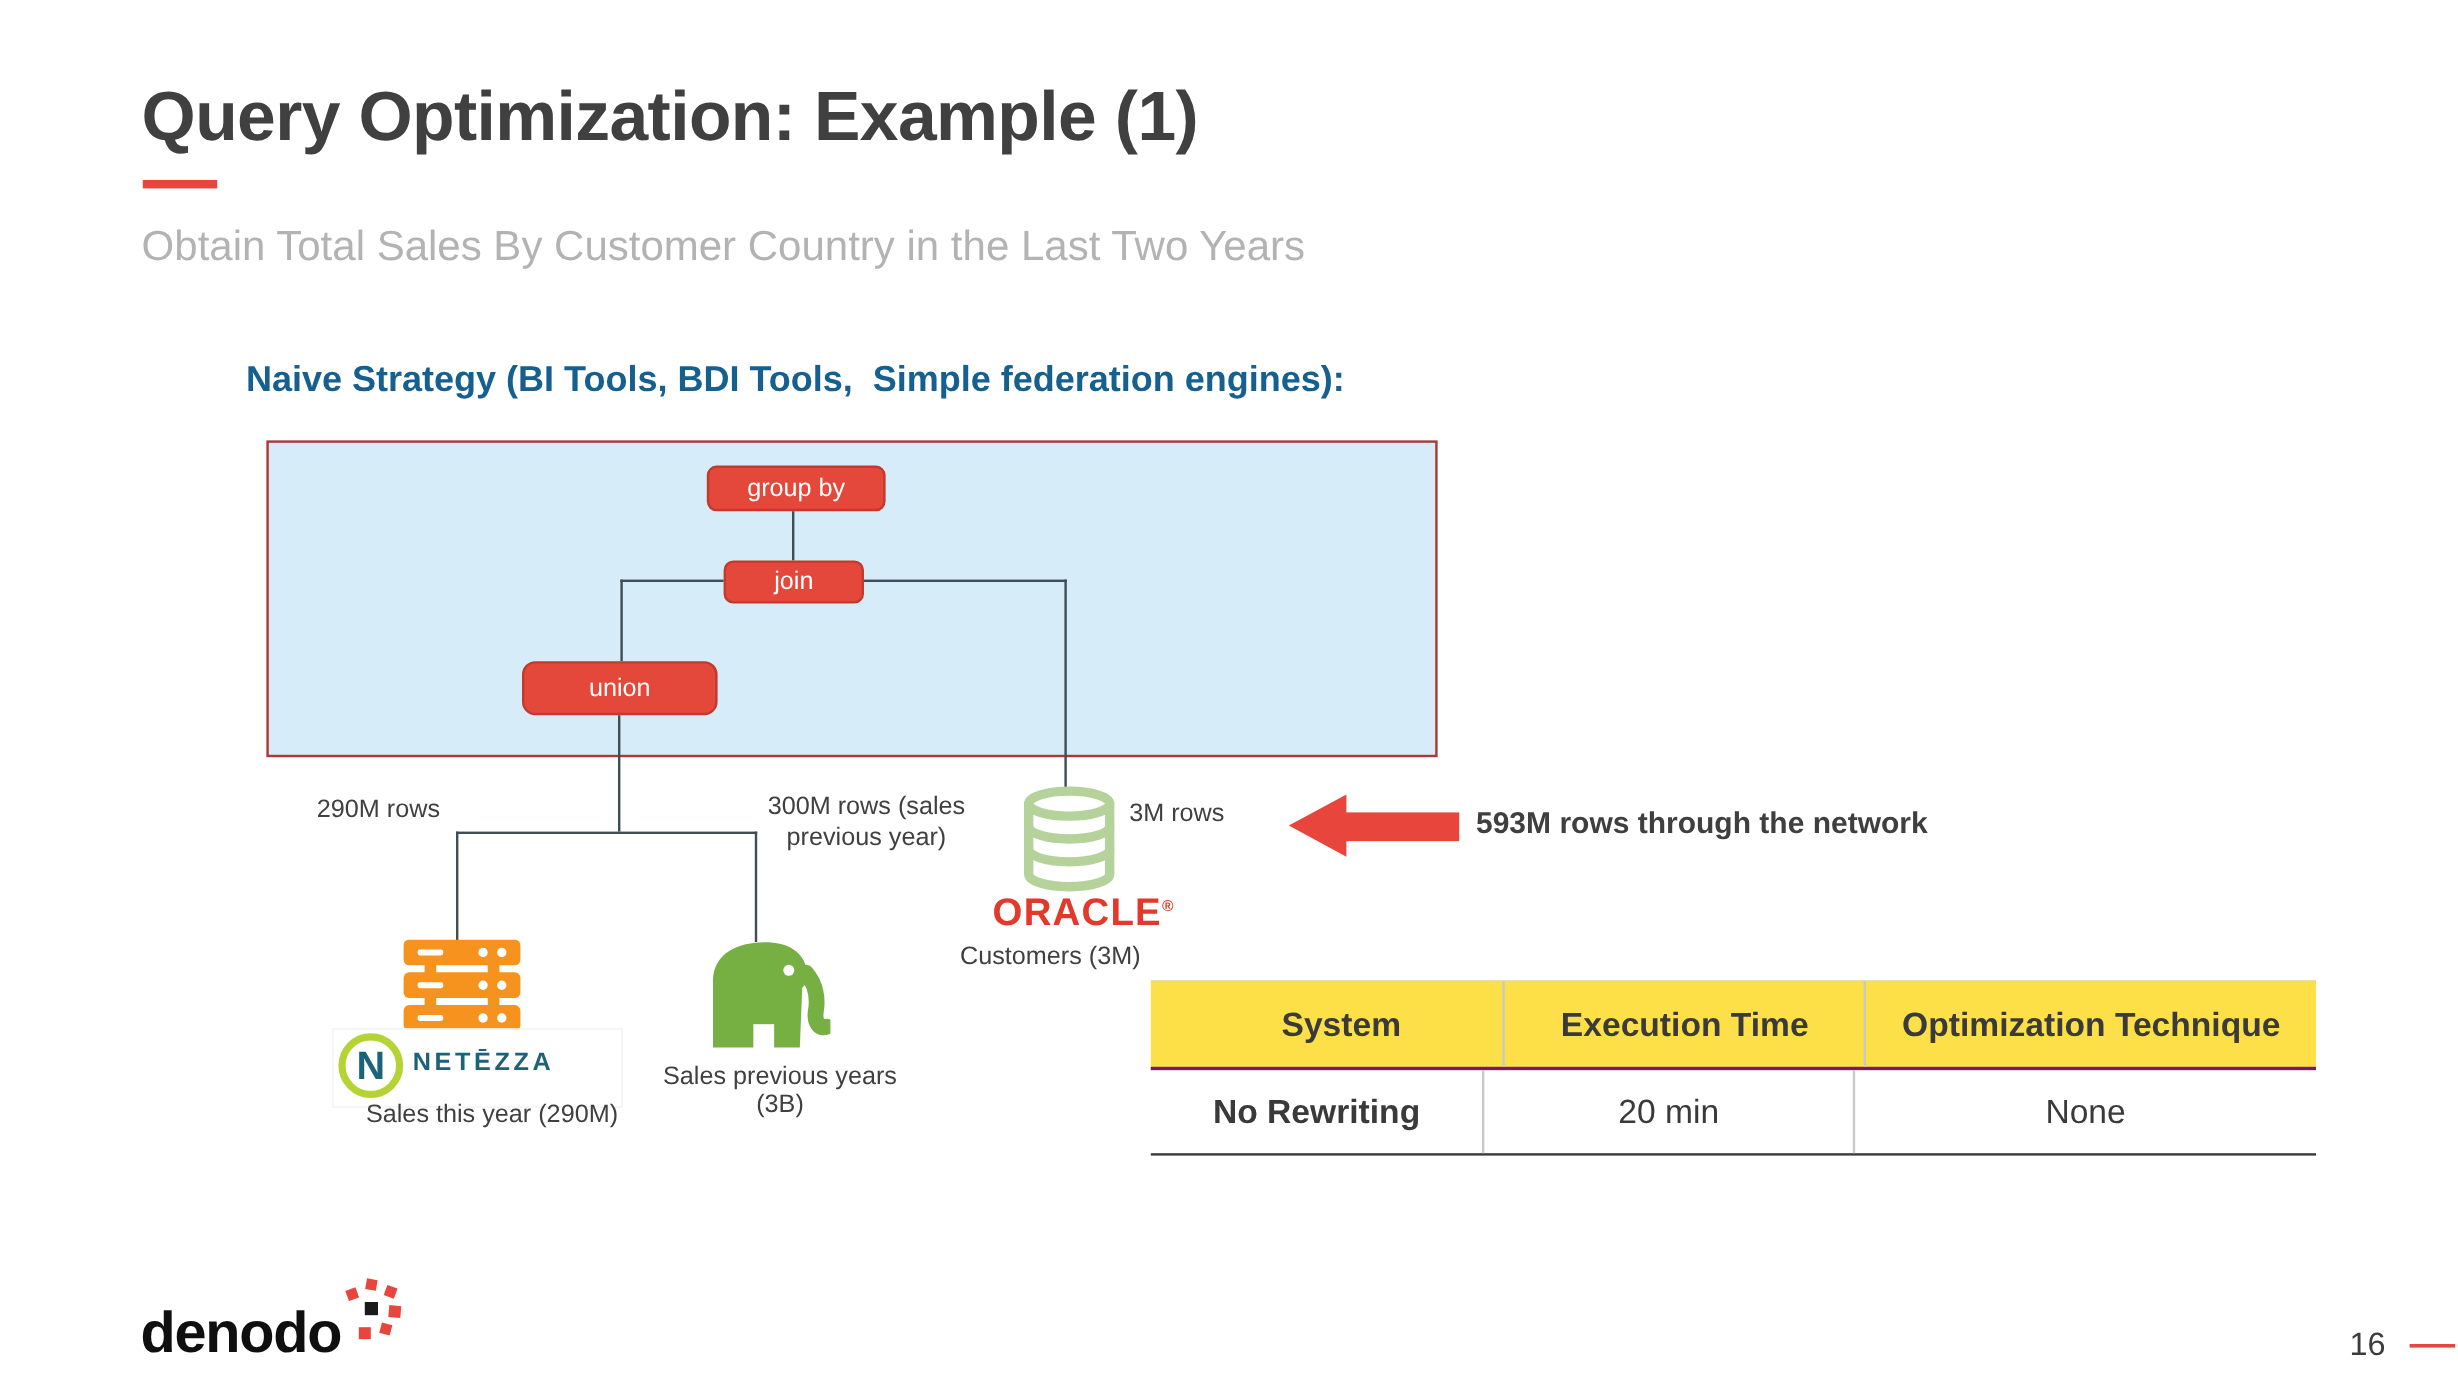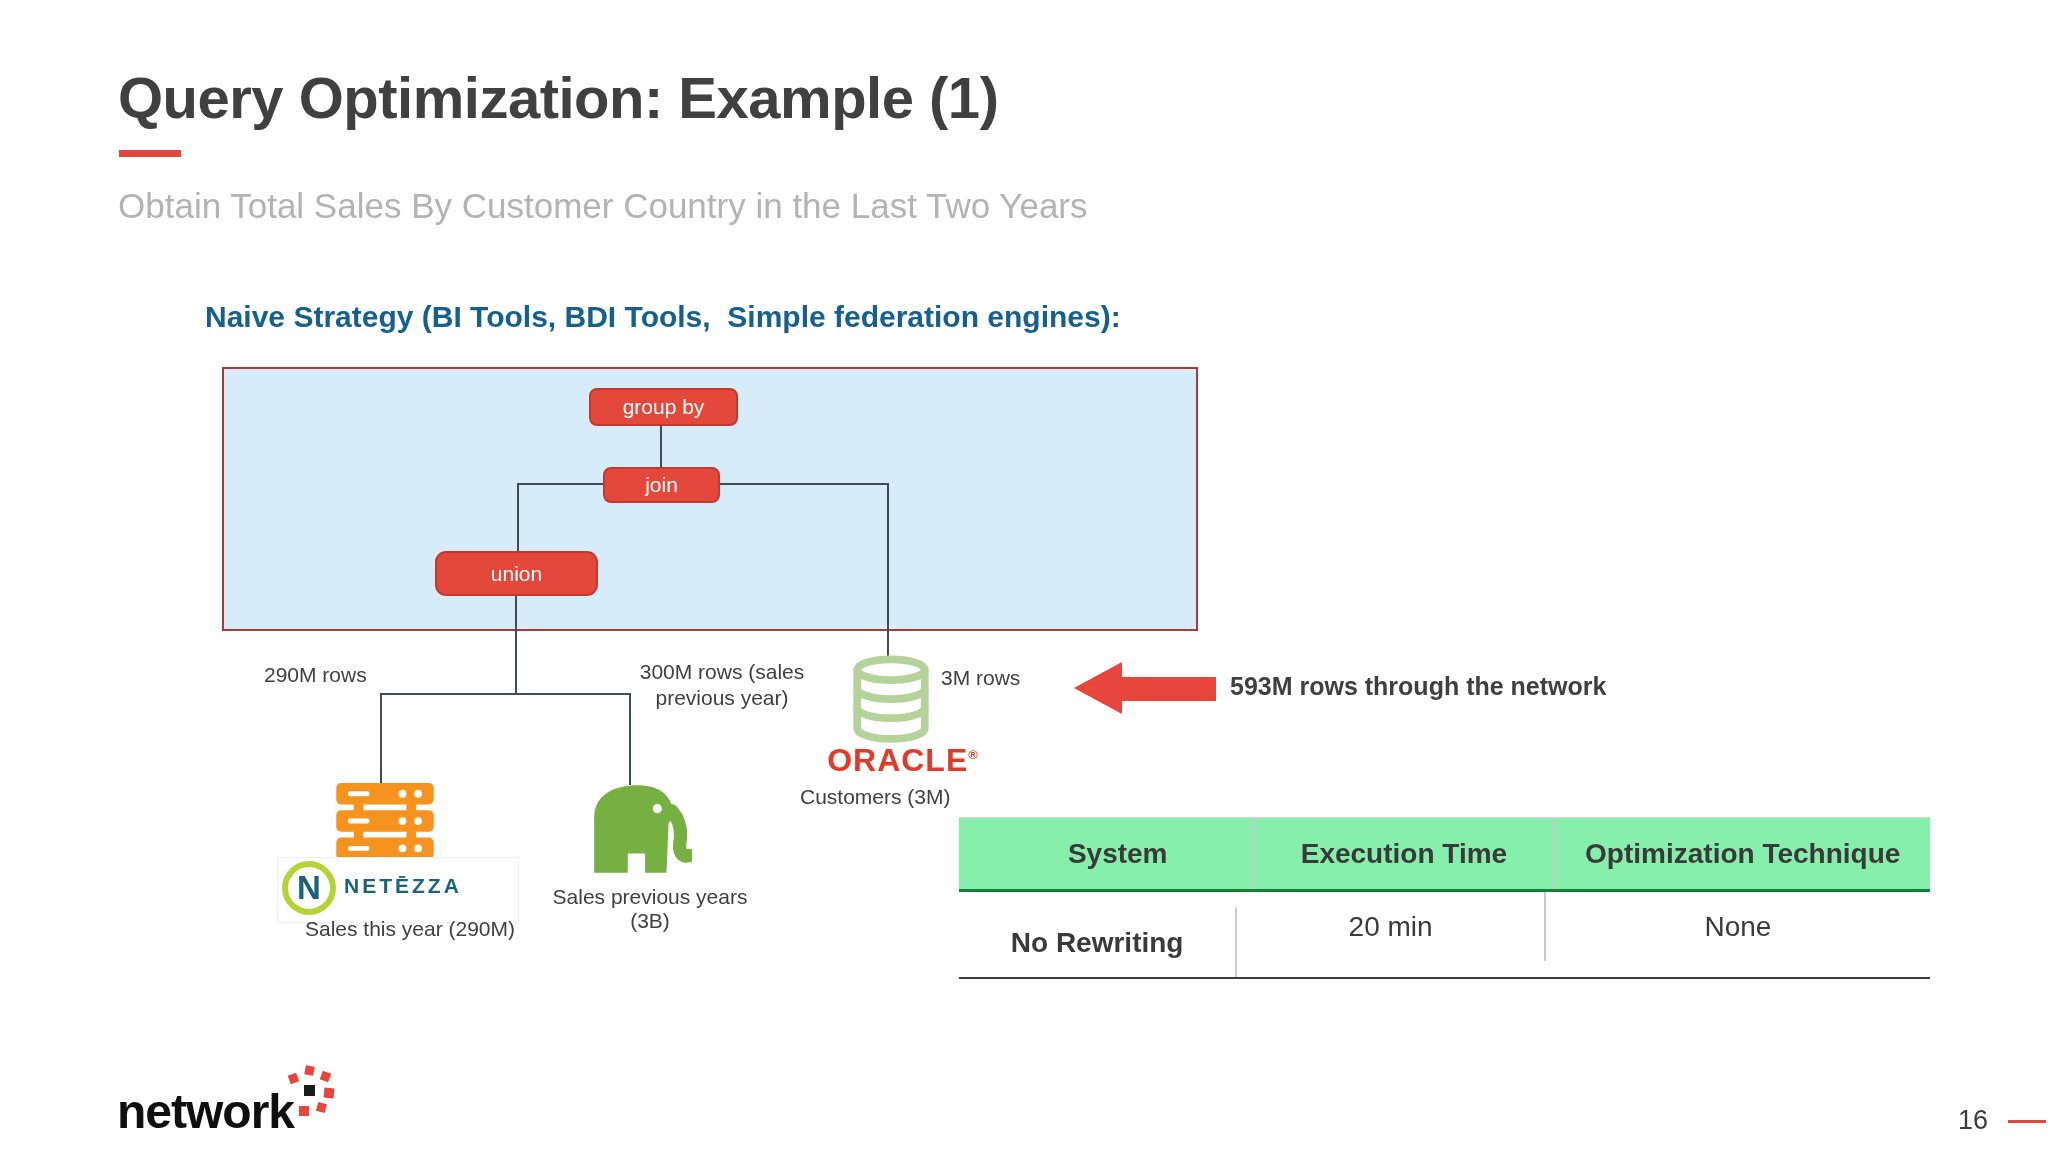--- a/index.html
+++ b/index.html
@@ -53,29 +53,29 @@
                     color:#1a6379; font-size:33px; font-weight:700; background:#fff; }
   .netezza-brand { left:344px; top:874px; font-size:21px; font-weight:700; color:#1a6379; letter-spacing:3px; }
   .netezza-table { left:300px; top:917px; width:220px; text-align:center; font-size:21px; color:#404040; }
 
   
   .hadoop-icon { left:586px; top:781px; width:106px; height:94px; }
   .hadoop-table { left:538px; top:885px; width:224px; text-align:center; font-size:21px; color:#404040; }
 
   
   .results { left:959px; top:817px; width:971px; }
-  .results .hdr-row { display:flex; background:#86efac; border-top:1px solid #d5d5d5; border-bottom:3px solid #15803d;padding-left:24px; }
+  .results .hdr-row { display:flex; background:#fde047; border-top:1px solid #d5d5d5; border-bottom:3px solid #701a75;padding-left:24px; }
   .results .body-row { display:flex; background:#ffffff; border-bottom:2px solid #3a3a3a; }
   .results .cell { display:flex; align-items:center; justify-content:center; font-size:28px; color:#3a3a3a; }
   .results .hdr-row .cell { height:71px; font-weight:700; }
   .results .body-row .cell { height:69px; }
   .results .c1 { width:284px; border-right:2px solid #c9c9c9; }
   .results .c2 { width:315px; border-right:2px solid #c9c9c9; }
   .results .c3 { width:392px; }
-  .results .body-row .c1 { font-weight:700;margin-top:16px; }
+  .results .body-row .c1 { font-weight:700; }
 
   
   .denodo-word { left:117px; top:1084px; font-size:48px; font-weight:700; color:#0f0f0f; letter-spacing:-1px; }
   .denodo-dots { left:284px; top:1066px; width:52px; height:52px; }
   .dot { position:absolute; }
   .page-num { left:1958px; top:1105px; font-size:27px; color:#3c3c3c; }
   .page-line { left:2008px; top:1120px; width:38px; height:3px; background:#e8453c; }
 </style>
 </head>
 <body>
@@ -164,21 +164,21 @@
       <div class="cell c2">Execution Time</div>
       <div class="cell c3">Optimization Technique</div>
     </div>
     <div class="body-row">
       <div class="cell c1">No Rewriting</div>
       <div class="cell c2">20 min</div>
       <div class="cell c3">None</div>
     </div>
   </div>
 
-  <div class="abs denodo-word">network</div>
+  <div class="abs denodo-word">denodo</div>
   <div class="abs denodo-dots">
     <div class="dot" style="left:21px; top:0;  width:9px;  height:9px;  background:#e8453c; transform:rotate(10deg);"></div>
     <div class="dot" style="left:5px;  top:8px; width:9px;  height:9px;  background:#e8453c; transform:rotate(-20deg);"></div>
     <div class="dot" style="left:37px; top:6px; width:9px;  height:9px;  background:#e8453c; transform:rotate(20deg);"></div>
     <div class="dot" style="left:20px; top:19px; width:11px; height:11px; background:#1a1a1a;"></div>
     <div class="dot" style="left:40px; top:22px; width:10px; height:10px; background:#e8453c; transform:rotate(5deg);"></div>
     <div class="dot" style="left:33px; top:37px; width:9px;  height:9px;  background:#e8453c; transform:rotate(15deg);"></div>
     <div class="dot" style="left:15px; top:40px; width:10px; height:10px; background:#e8453c;"></div>
   </div>
 

